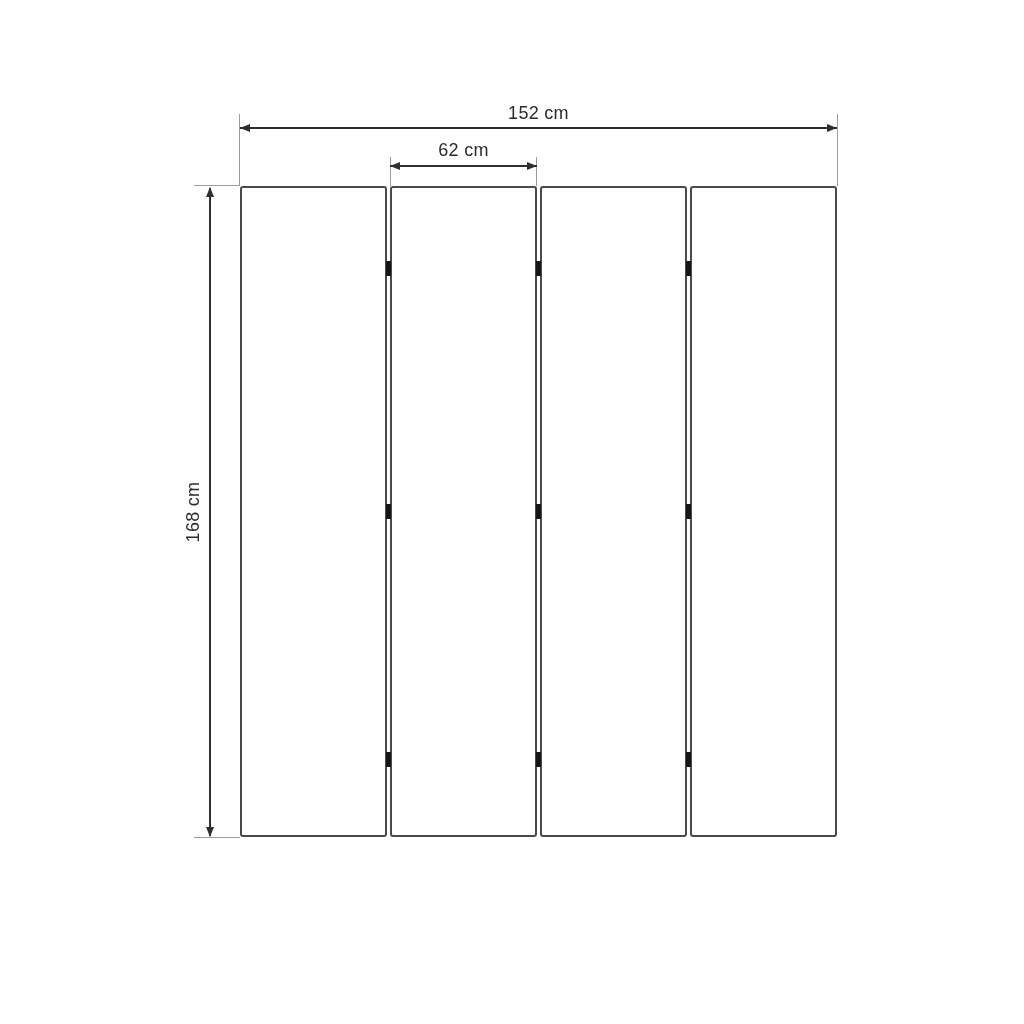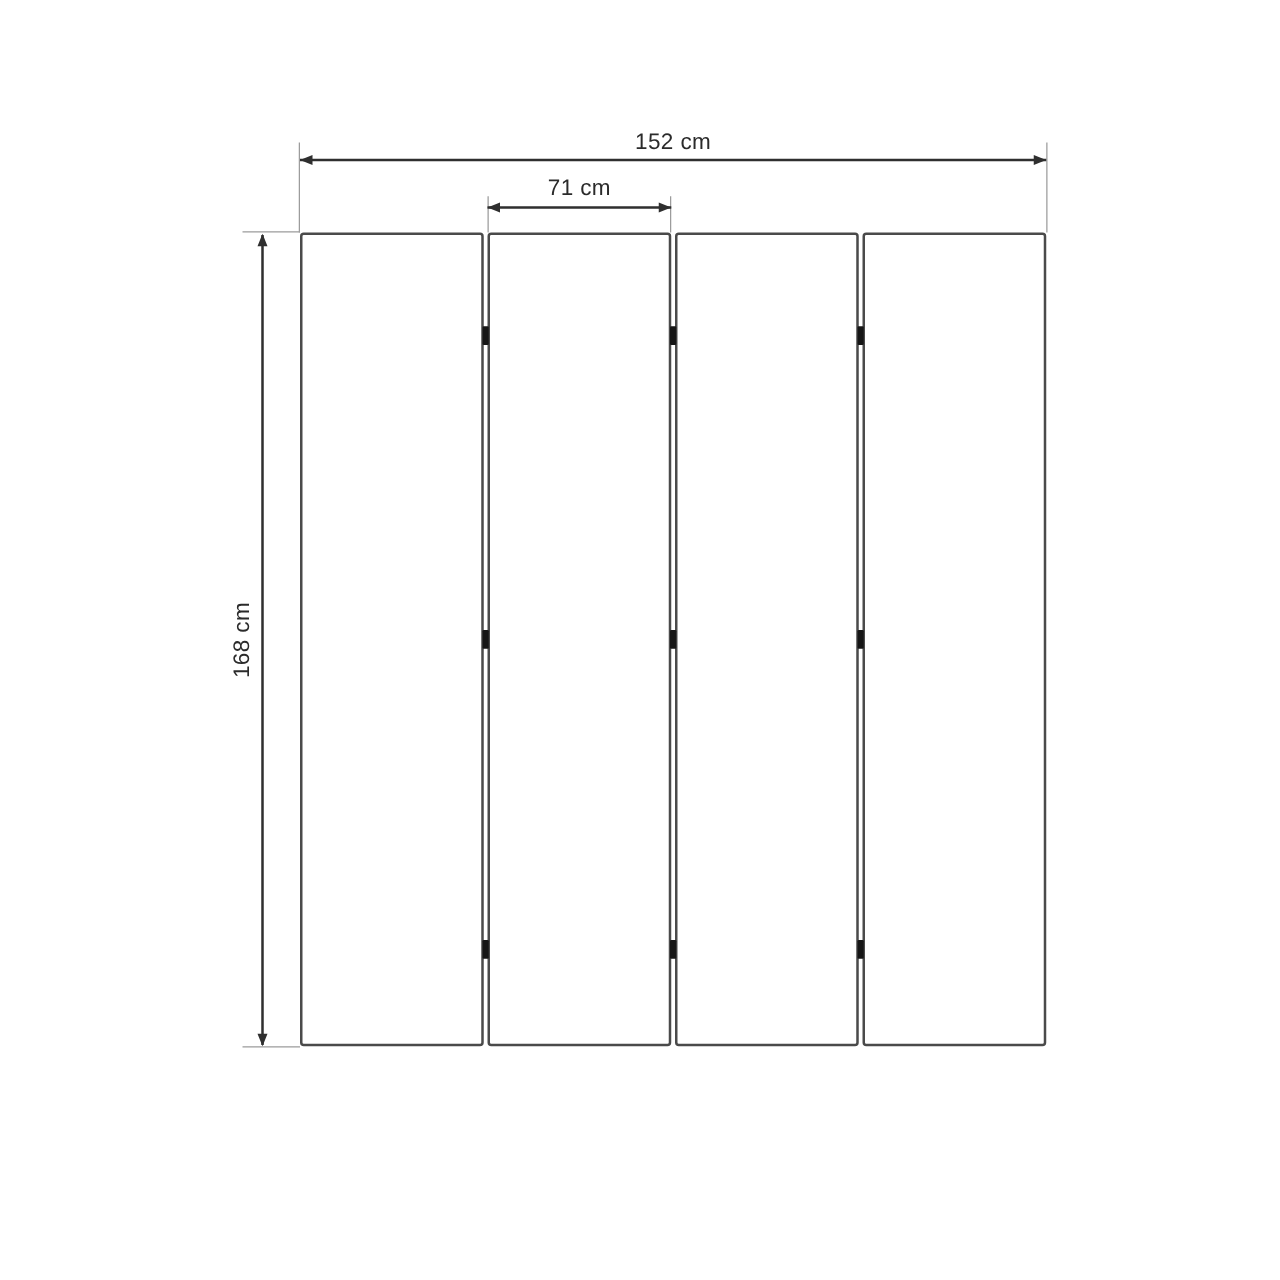--- a/index.html
+++ b/index.html
@@ -157,21 +157,21 @@
   <div class="dim-line-h dim-total"></div>
   <div class="arrow arrow-left a-total-l"></div>
   <div class="arrow arrow-right a-total-r"></div>
   <div class="dim-label label-total">152 cm</div>
 
   <div class="ext-v ext-panel-l"></div>
   <div class="ext-v ext-panel-r"></div>
   <div class="dim-line-h dim-panel"></div>
   <div class="arrow arrow-left a-panel-l"></div>
   <div class="arrow arrow-right a-panel-r"></div>
-  <div class="dim-label label-panel">71 cm</div>
+  <div class="dim-label label-panel">62 cm</div>
 
   <div class="ext-h ext-height-t"></div>
   <div class="ext-h ext-height-b"></div>
   <div class="dim-line-v dim-height"></div>
   <div class="arrow arrow-up a-height-t"></div>
   <div class="arrow arrow-down a-height-b"></div>
   <div class="dim-label label-height">168 cm</div>
 
 </div>
 

